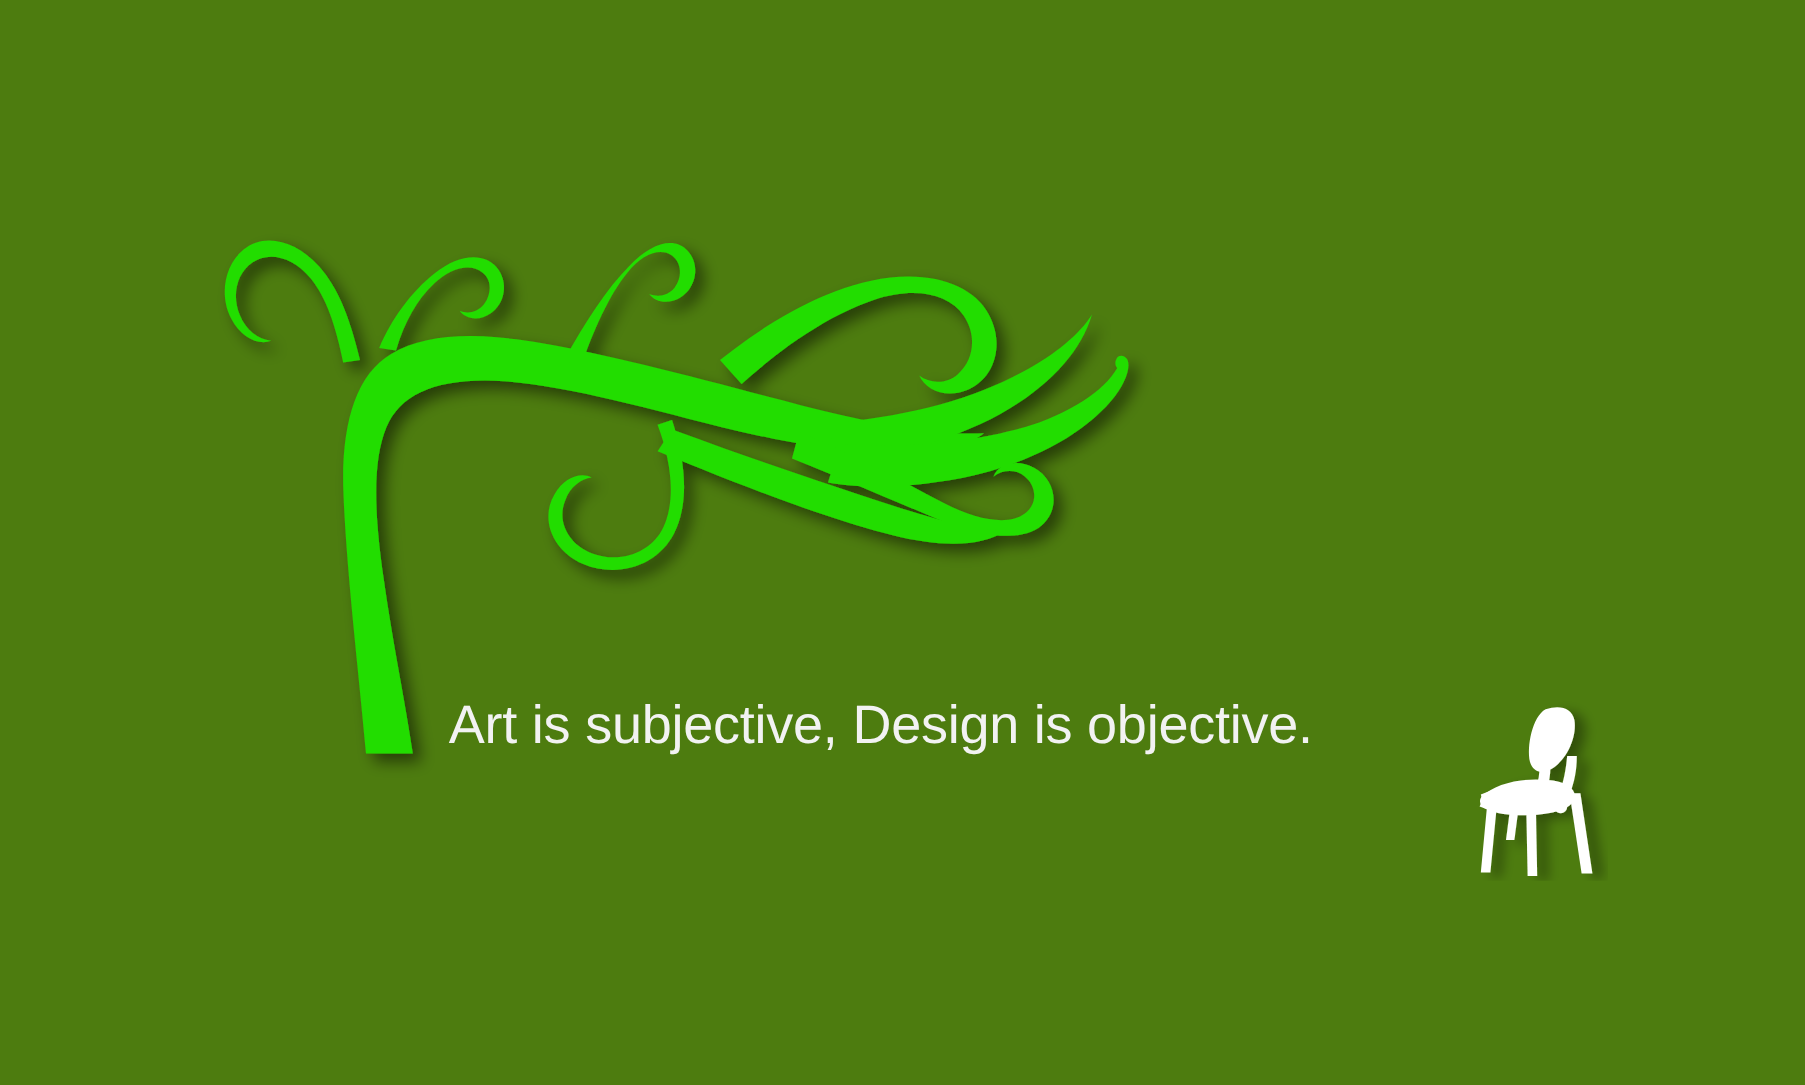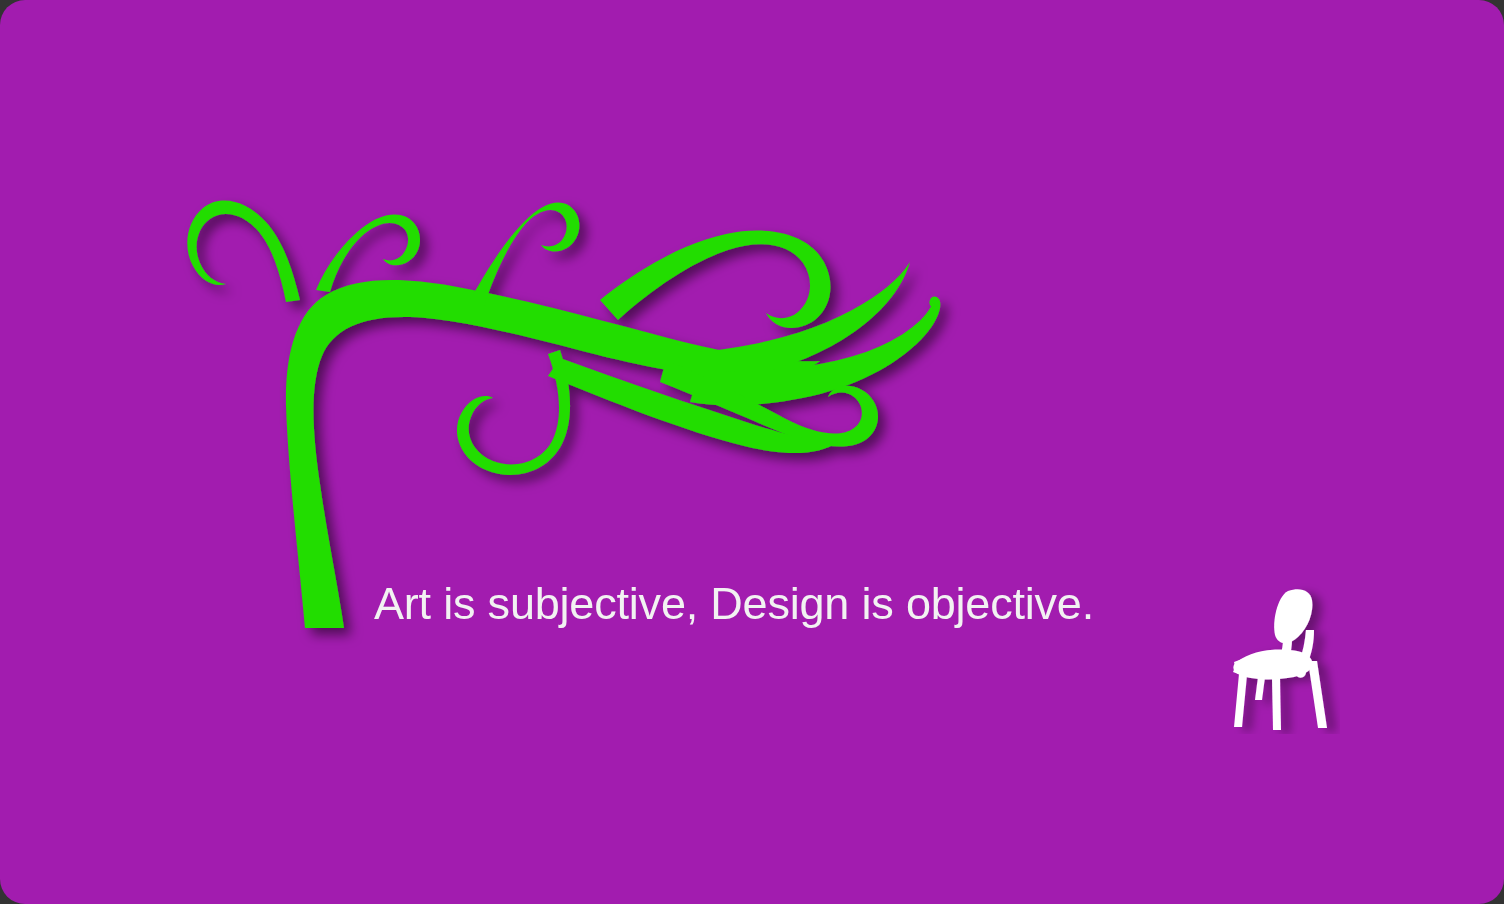--- a/index.html
+++ b/index.html
@@ -53,21 +53,21 @@
     position: absolute;
     left: 1228px;
     top: 582px;
     width: 112px;
     height: 152px;
   }
 </style>
 </head>
 <body>
 
-<div id="poster" style="background: #a21caf; border-radius: 25px;">
+<div id="poster" style="background: #4d7c0f;">
 
   <svg id="tree-art" viewBox="0 0 1504 904" xmlns="http://www.w3.org/2000/svg" aria-hidden="true">
     <defs>
       <filter id="artShadow" x="-30%" y="-30%" width="180%" height="180%">
         <feDropShadow dx="7" dy="7" stdDeviation="6" flood-color="#000000" flood-opacity="0.5"></feDropShadow>
       </filter>
       <filter id="chairShadow" x="-40%" y="-40%" width="200%" height="200%">
         <feDropShadow dx="9" dy="4" stdDeviation="5" flood-color="#000000" flood-opacity="0.35"></feDropShadow>
       </filter>
     </defs>

